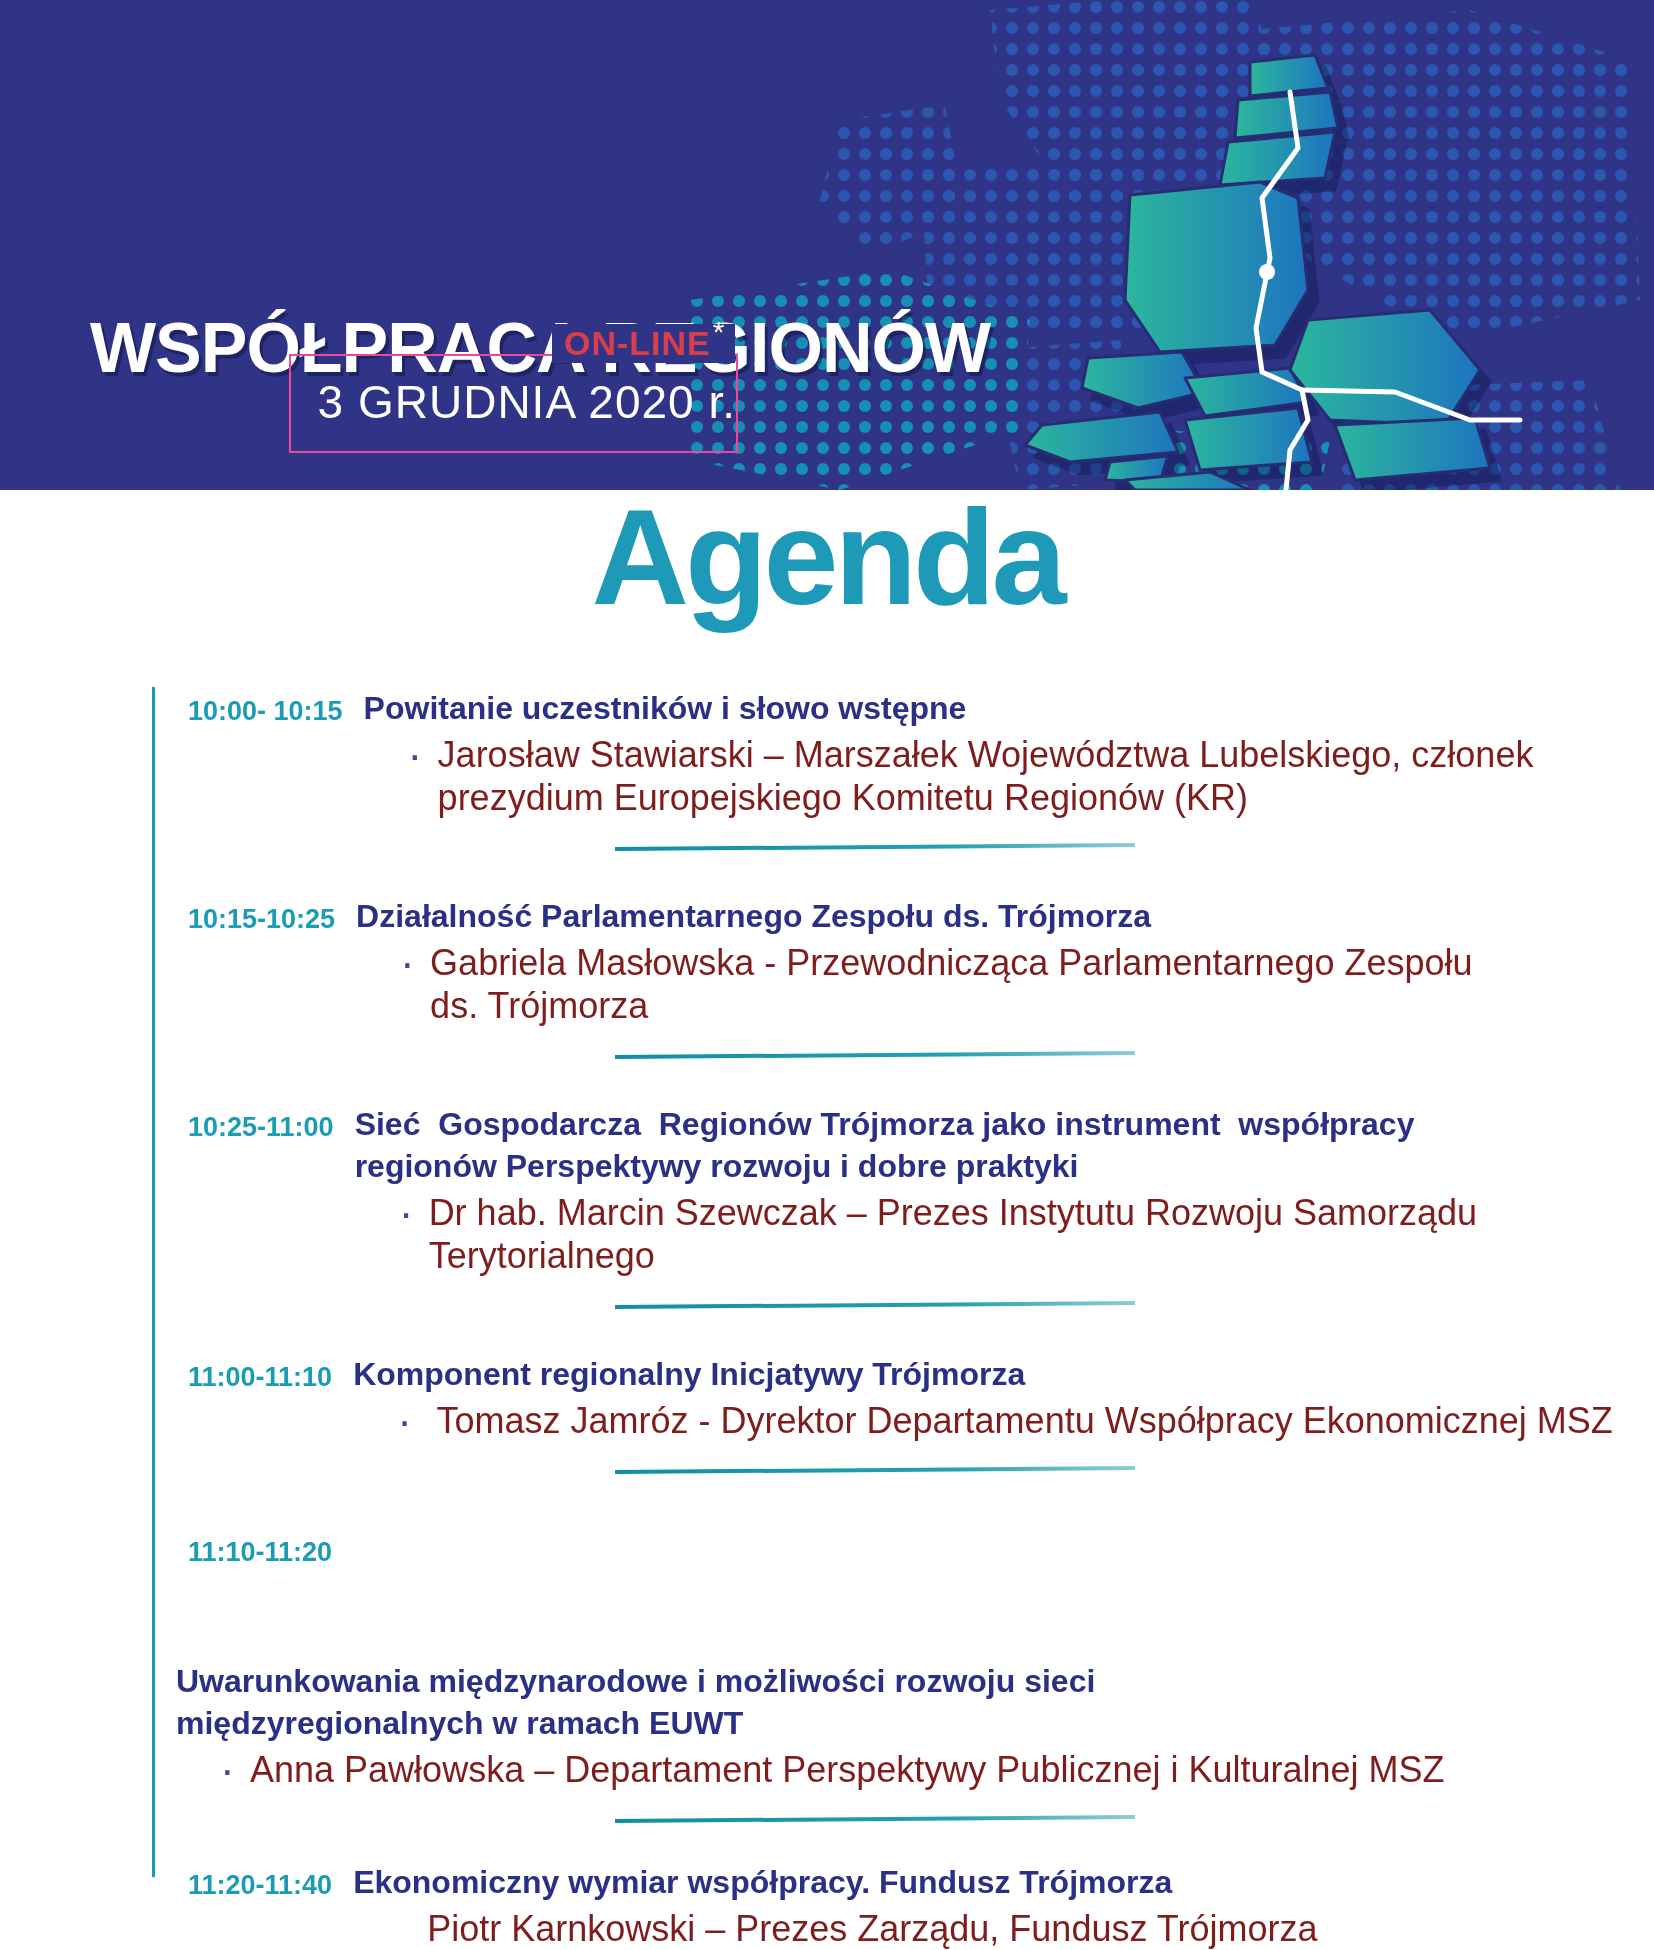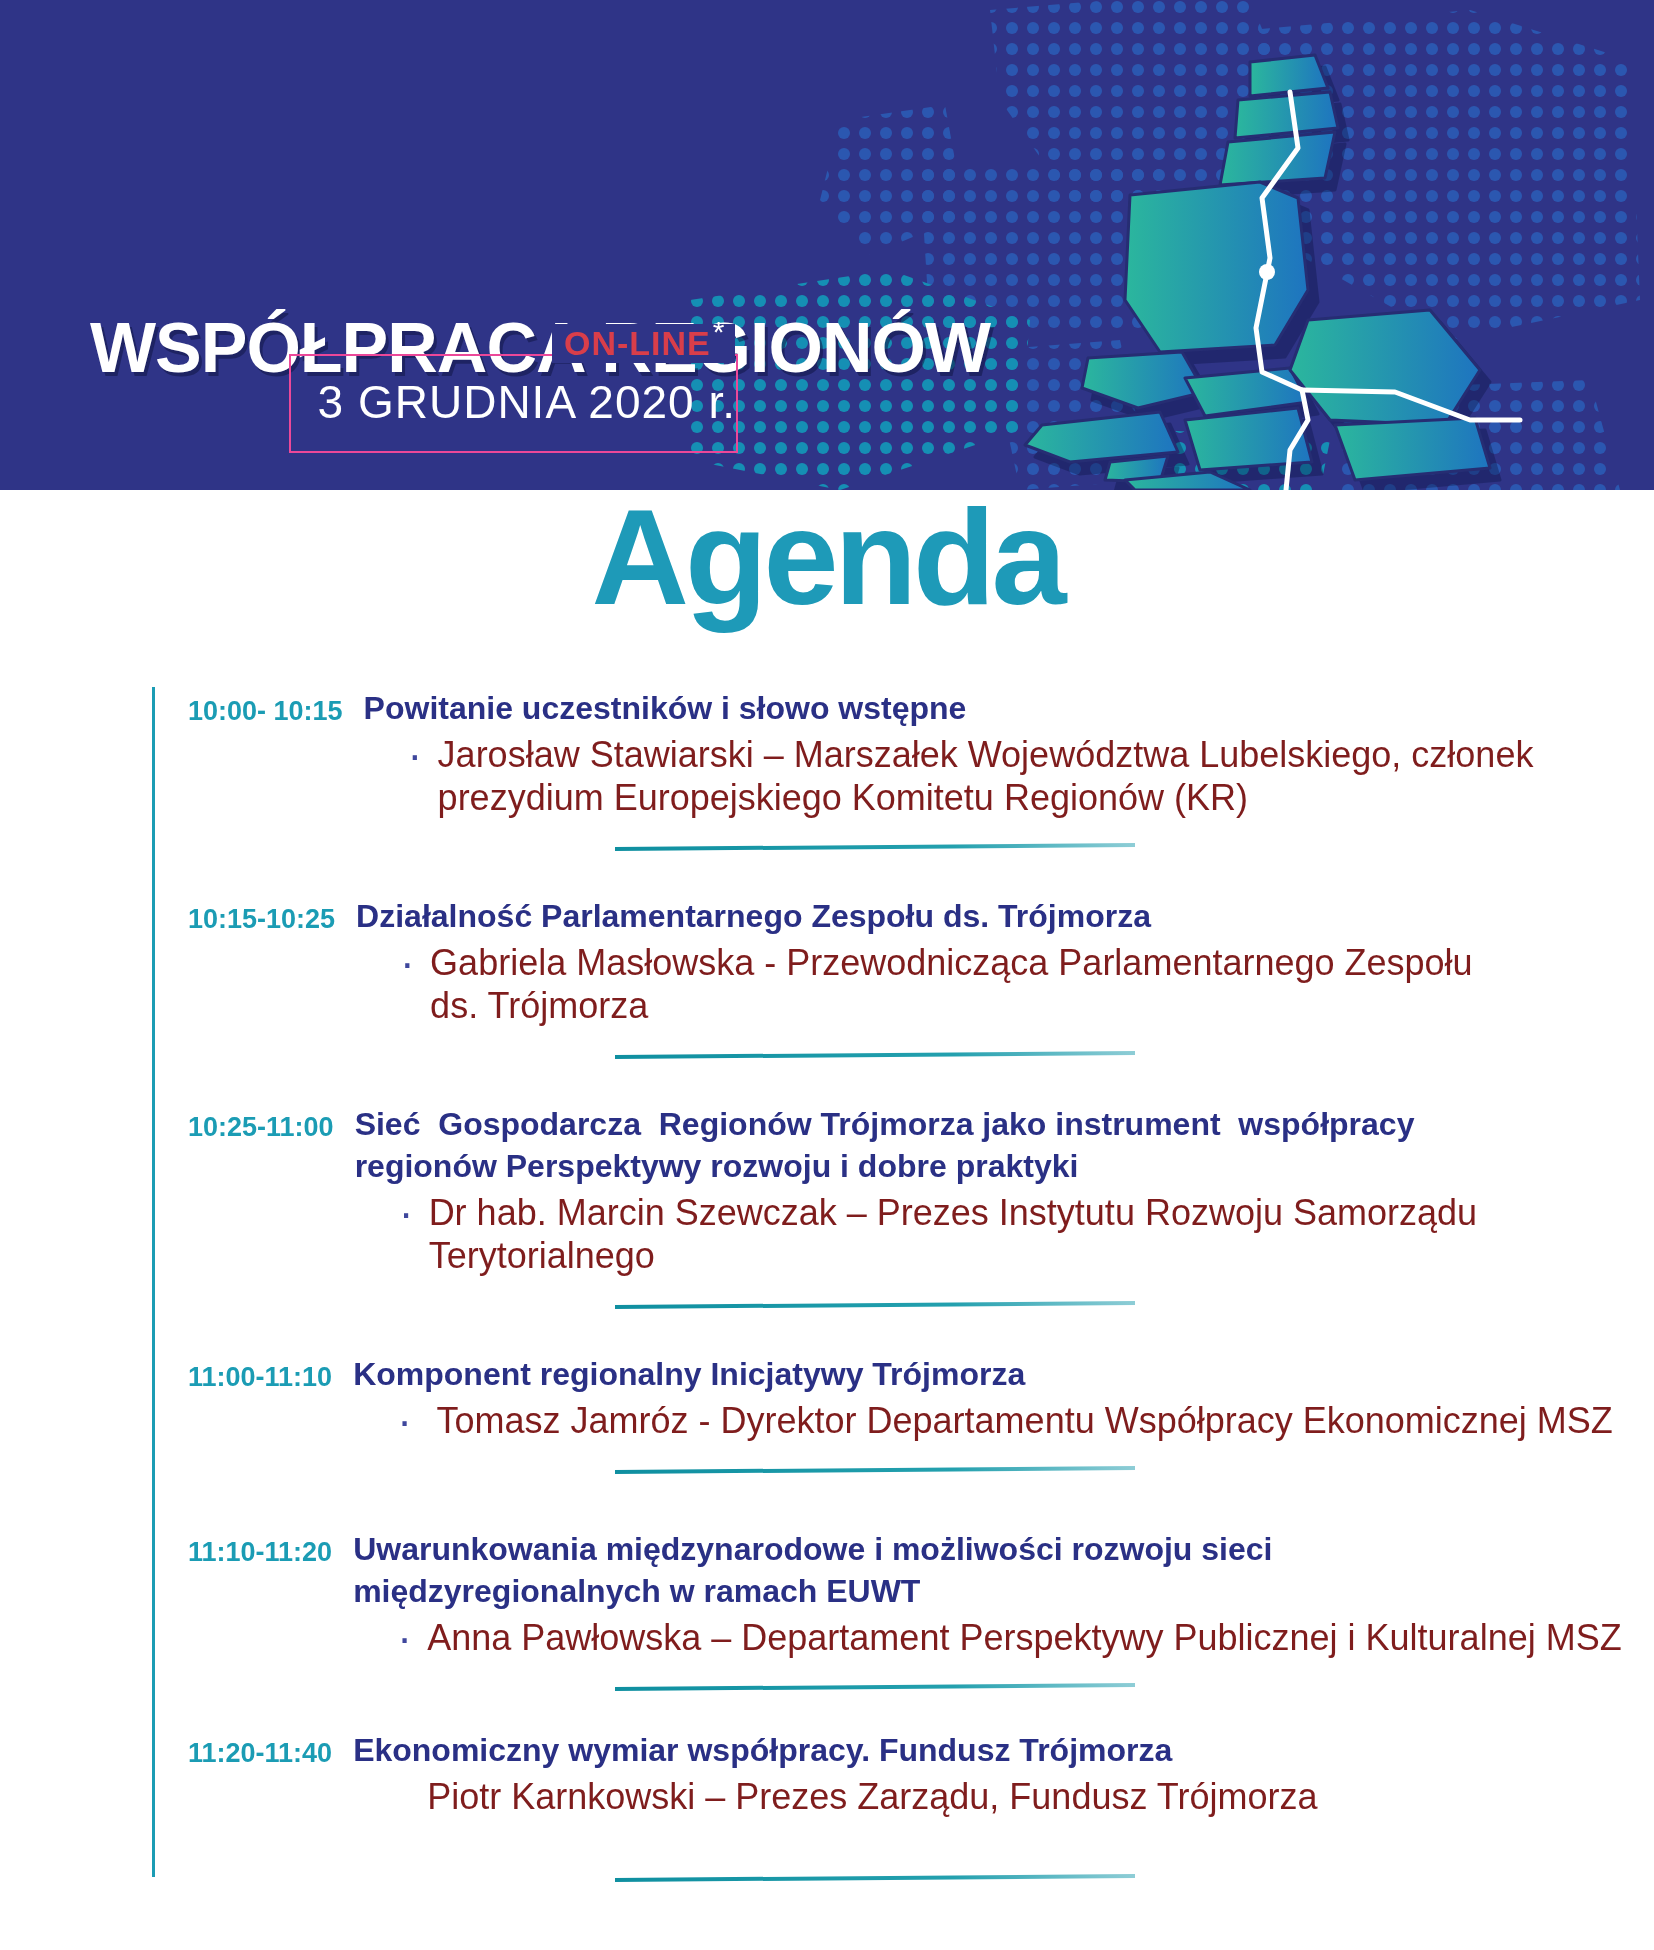--- a/index.html
+++ b/index.html
@@ -66,21 +66,21 @@
   .speaker-text {
     font-size:36px; font-weight:400; line-height:43px;
     color:#7f1d1d; white-space:pre;
   }
   .divider {
     width:520px; height:4px; margin-left:460px;
     background:linear-gradient(90deg,#0f8fa0 0%, #23a0ae 65%, #8ecdd6 100%);
     transform:rotate(-0.45deg);
   }
   .mt20{margin-top:20px;} .mt26{margin-top:26px;} .mt40{margin-top:40px;}
-  .mt46{margin-top:46px;} .mt56{margin-top:56px;} .mt58{margin-top:58px;}
+  .mt46{margin-top:46px;} .mt56{margin-top:56px;flex-direction:column;} .mt58{margin-top:58px;}
 </style>
 </head>
 <body>
 
 <div class="page">
 
   <div class="header">
 
     <div class="map-wrap">
       <svg viewBox="0 0 964 490" width="964" height="490" aria-hidden="true">

